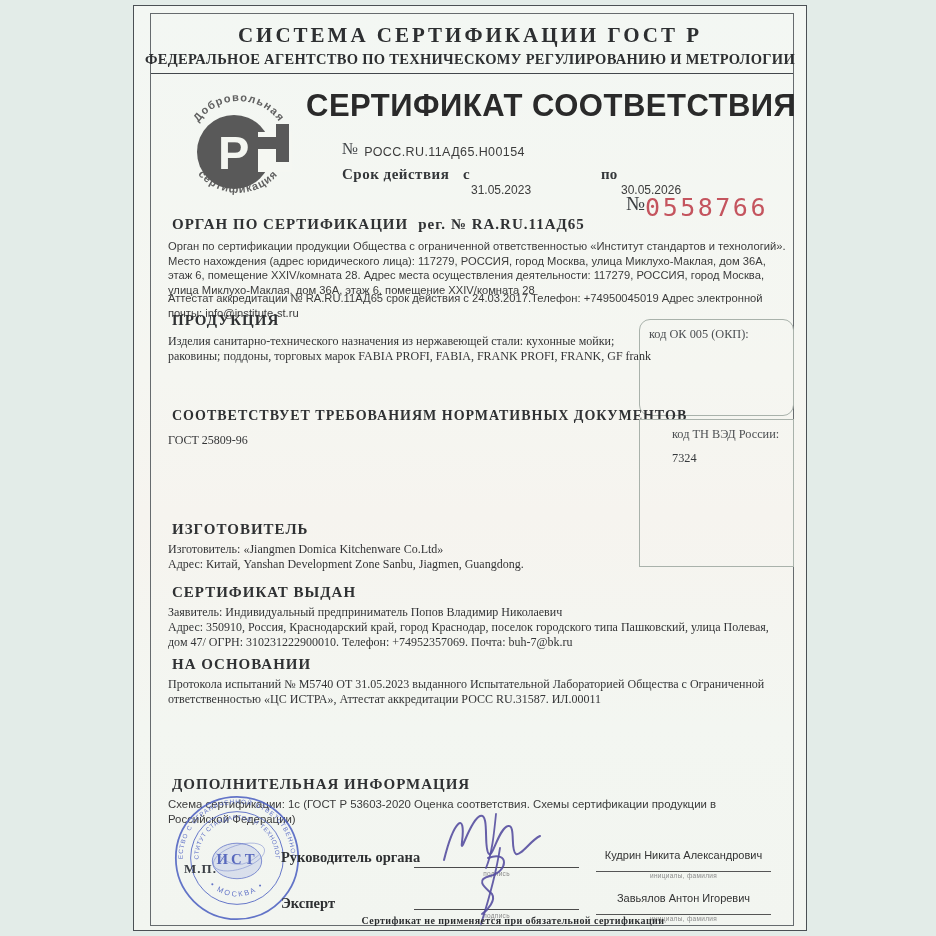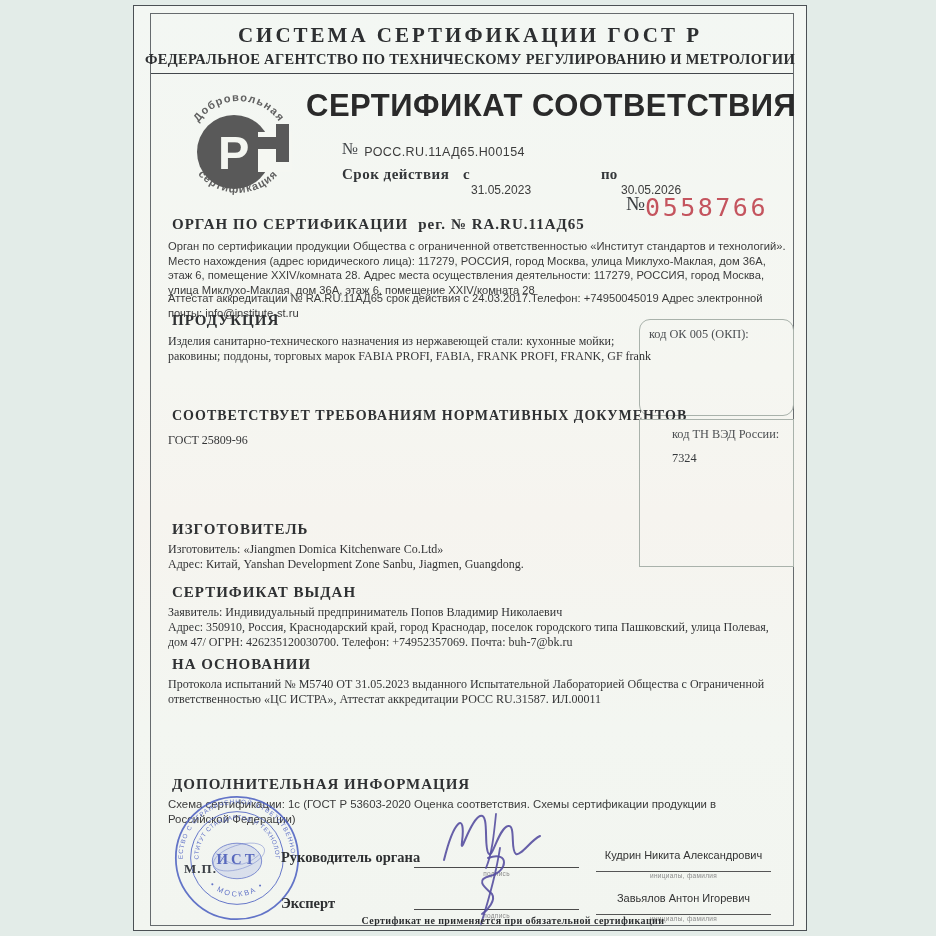--- a/index.html
+++ b/index.html
@@ -118,21 +118,21 @@
     <div>код ТН ВЭД России:</div>
     <div class="val">7324</div>
   </div>
 
   <div class="abs sec-h serif" style="left:38px;top:515px;">ИЗГОТОВИТЕЛЬ</div>
   <div class="abs body-serif" style="left:34px;top:536px;width:622px;">Изготовитель: «Jiangmen Domica Kitchenware Co.Ltd»</div>
   <div class="abs body-serif" style="left:34px;top:551px;width:622px;">Адрес: Китай, Yanshan Development Zone Sanbu, Jiagmen, Guangdong.</div>
 
   <div class="abs sec-h serif" style="left:38px;top:578px;">СЕРТИФИКАТ ВЫДАН</div>
   <div class="abs body-serif" style="left:34px;top:599px;width:622px;">Заявитель: Индивидуальный предприниматель Попов Владимир Николаевич</div>
-  <div class="abs body-serif" style="left:34px;top:614px;width:622px;">Адрес: 350910, Россия, Краснодарский край, город Краснодар, поселок городского типа Пашковский, улица Полевая, дом 47/ ОГРН: 426235120030700. Телефон: +74952357069. Почта: buh-7@bk.ru</div>
+  <div class="abs body-serif" style="left:34px;top:614px;width:622px;">Адрес: 350910, Россия, Краснодарский край, город Краснодар, поселок городского типа Пашковский, улица Полевая, дом 47/ ОГРН: 310231222900010. Телефон: +74952357069. Почта: buh-7@bk.ru</div>
 
   <div class="abs sec-h serif" style="left:38px;top:650px;">НА ОСНОВАНИИ</div>
   <div class="abs body-serif" style="left:34px;top:671px;width:618px;">Протокола испытаний № М5740 ОТ 31.05.2023 выданного Испытательной Лабораторией Общества с Ограниченной ответственностью «ЦС ИСТРА», Аттестат аккредитации РОСС RU.31587. ИЛ.00011</div>
 
   <div class="abs sec-h serif" style="left:38px;top:770px;">ДОПОЛНИТЕЛЬНАЯ ИНФОРМАЦИЯ</div>
   <div class="abs body-sans" style="left:34px;top:791px;width:598px;font-size:11.4px;">Схема сертификации: 1с (ГОСТ Р 53603-2020 Оценка соответствия. Схемы сертификации продукции в Российской Федерации)</div>
 
   <div class="abs" style="left:29px;top:778px;width:148px;height:148px;opacity:.85;">
     <svg width="148" height="148" viewBox="0 0 150 150">
       <defs>

